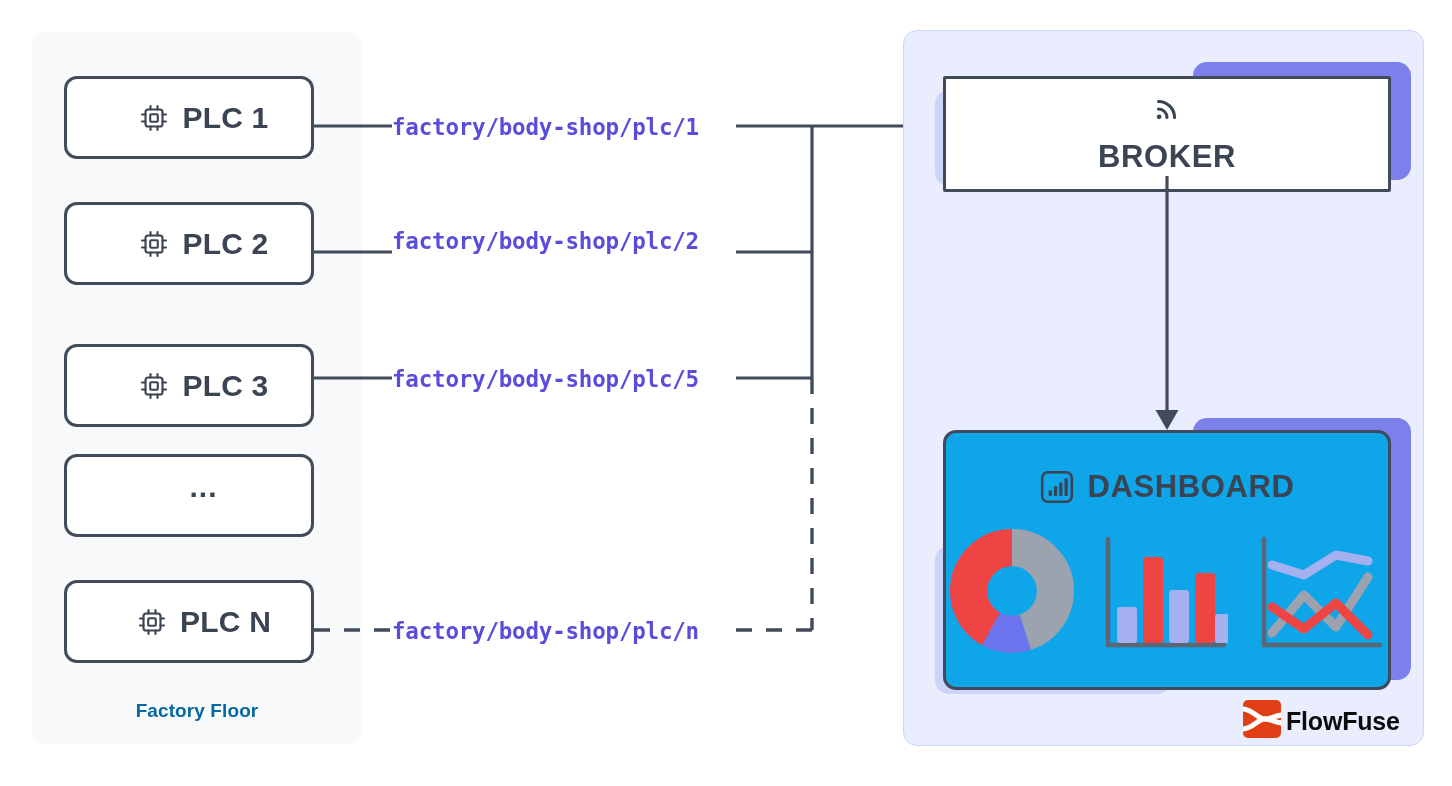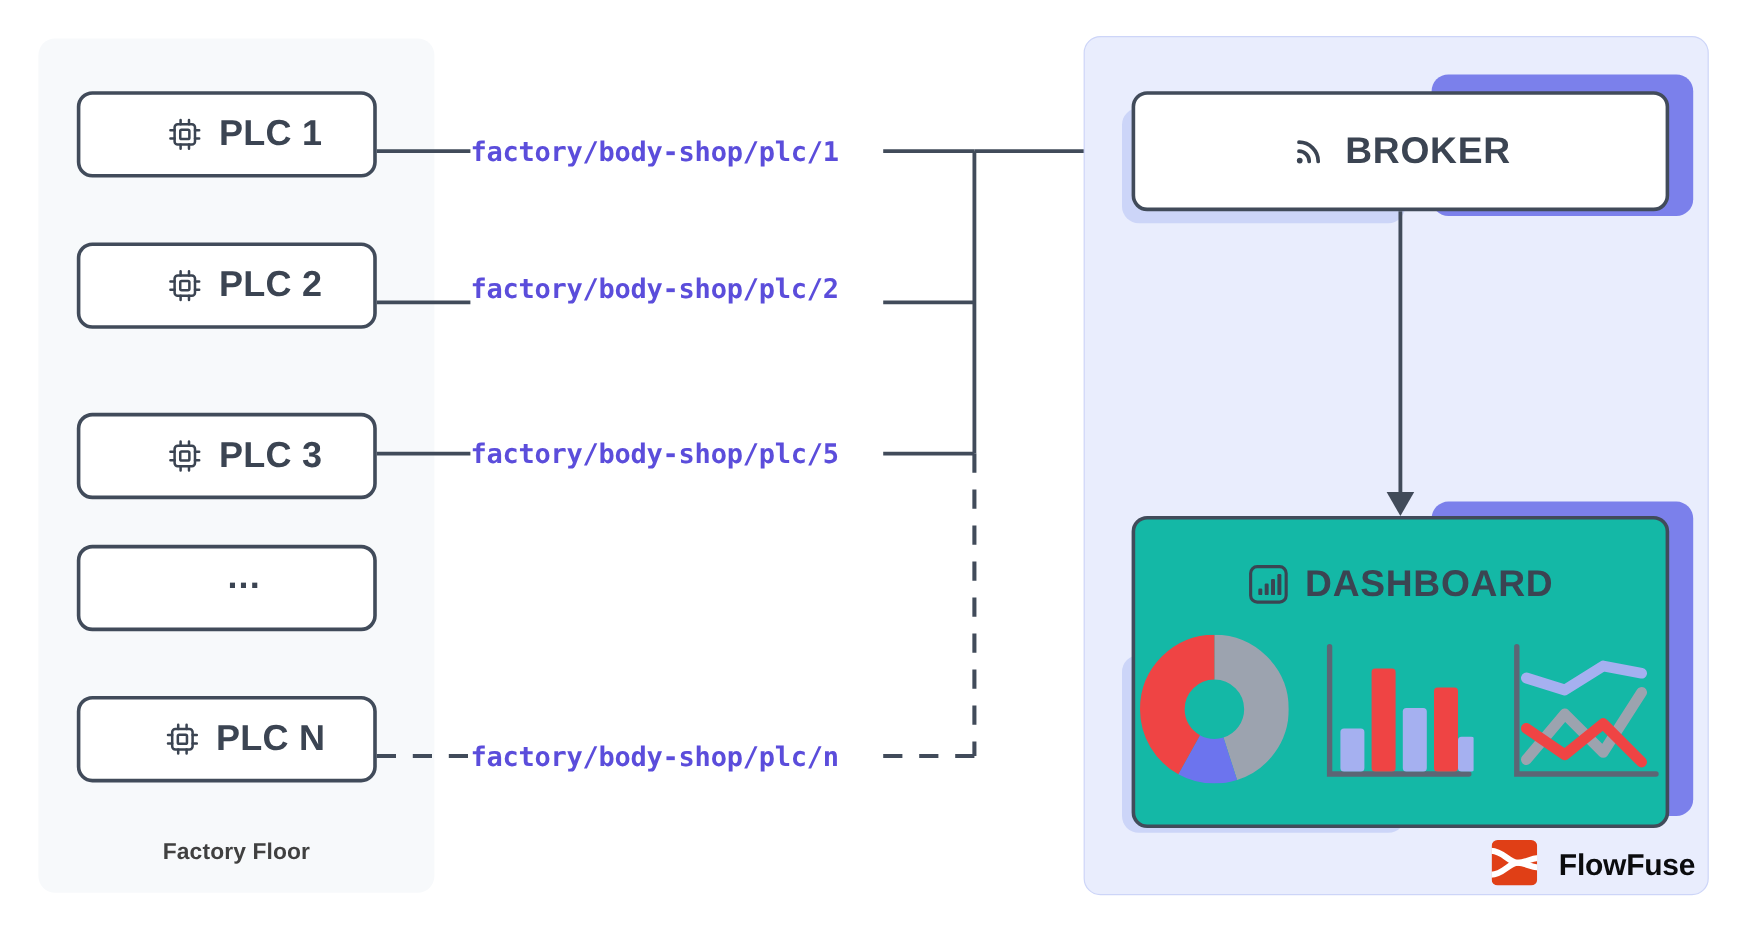--- a/index.html
+++ b/index.html
@@ -30,29 +30,29 @@
     border-radius: 14px;
     box-sizing: border-box;
   }
   .factory-label {
     position: absolute;
     left: 32px;  top: 700px;
     width: 330px;
     text-align: center;
     font-size: 19px;
     font-weight: bold;
-    color: #404040;
+    color: #0369a1;
     letter-spacing: .1px;
   }
 
   .plc-box {
     position: absolute;
     left: 64px;
     width: 250px;
-    height: 72px;
+    height: 83px;
     background: #ffffff;
     border: 3px solid #414b5a;
     border-radius: 13px;
     box-sizing: border-box;
     display: flex;
     align-items: center;
     justify-content: center;
     gap: 12px;
     padding-left: 29px;
   }
@@ -98,42 +98,43 @@
   }
   .card-shadow-front {
     position: absolute;
     background: #ccd5f8;
     border-radius: 14px;
   }
 
   .broker-box {
     position: absolute;
     left: 943px; top: 76px;
-    width: 448px; height: 100px;
+    width: 448px; height: 116px;
     background: #ffffff;
     border: 3px solid #414b5a;
-    border-radius: 13px;
+    border-radius: 2px;
     box-sizing: border-box;
     display: flex;
     align-items: center;
     justify-content: center;
     gap: 14px;
+    flex-direction: column;
   }
   .broker-box .broker-label {
     font-size: 31px;
     font-weight: bold;
     color: #3b4452;
     letter-spacing: .6px;
   }
 
   .dash-box {
     position: absolute;
     left: 943px; top: 430px;
     width: 448px; height: 260px;
-    background: #14b8a6;
+    background: #0ea5e9;
     border: 3px solid #414b5a;
     border-radius: 13px;
     box-sizing: border-box;
   }
   .dash-head {
     position: absolute;
     left: 0; top: 36px;
     width: 100%;
     display: flex;
     align-items: center;
@@ -176,21 +177,21 @@
     padding: 0 6px;
   }
 
   
   .conn { position: absolute; }
   .flowfuse {
     position: absolute;
     left: 1243px; top: 700px;
     display: flex;
     align-items: center;
-    gap: 18px;
+    gap: 5px;
   }
   .ff-name {
     font-size: 25px;
     font-weight: bold;
     color: #0b0c0e;
     letter-spacing: -0.2px;
   }
 </style>
 </head>
 <body>

